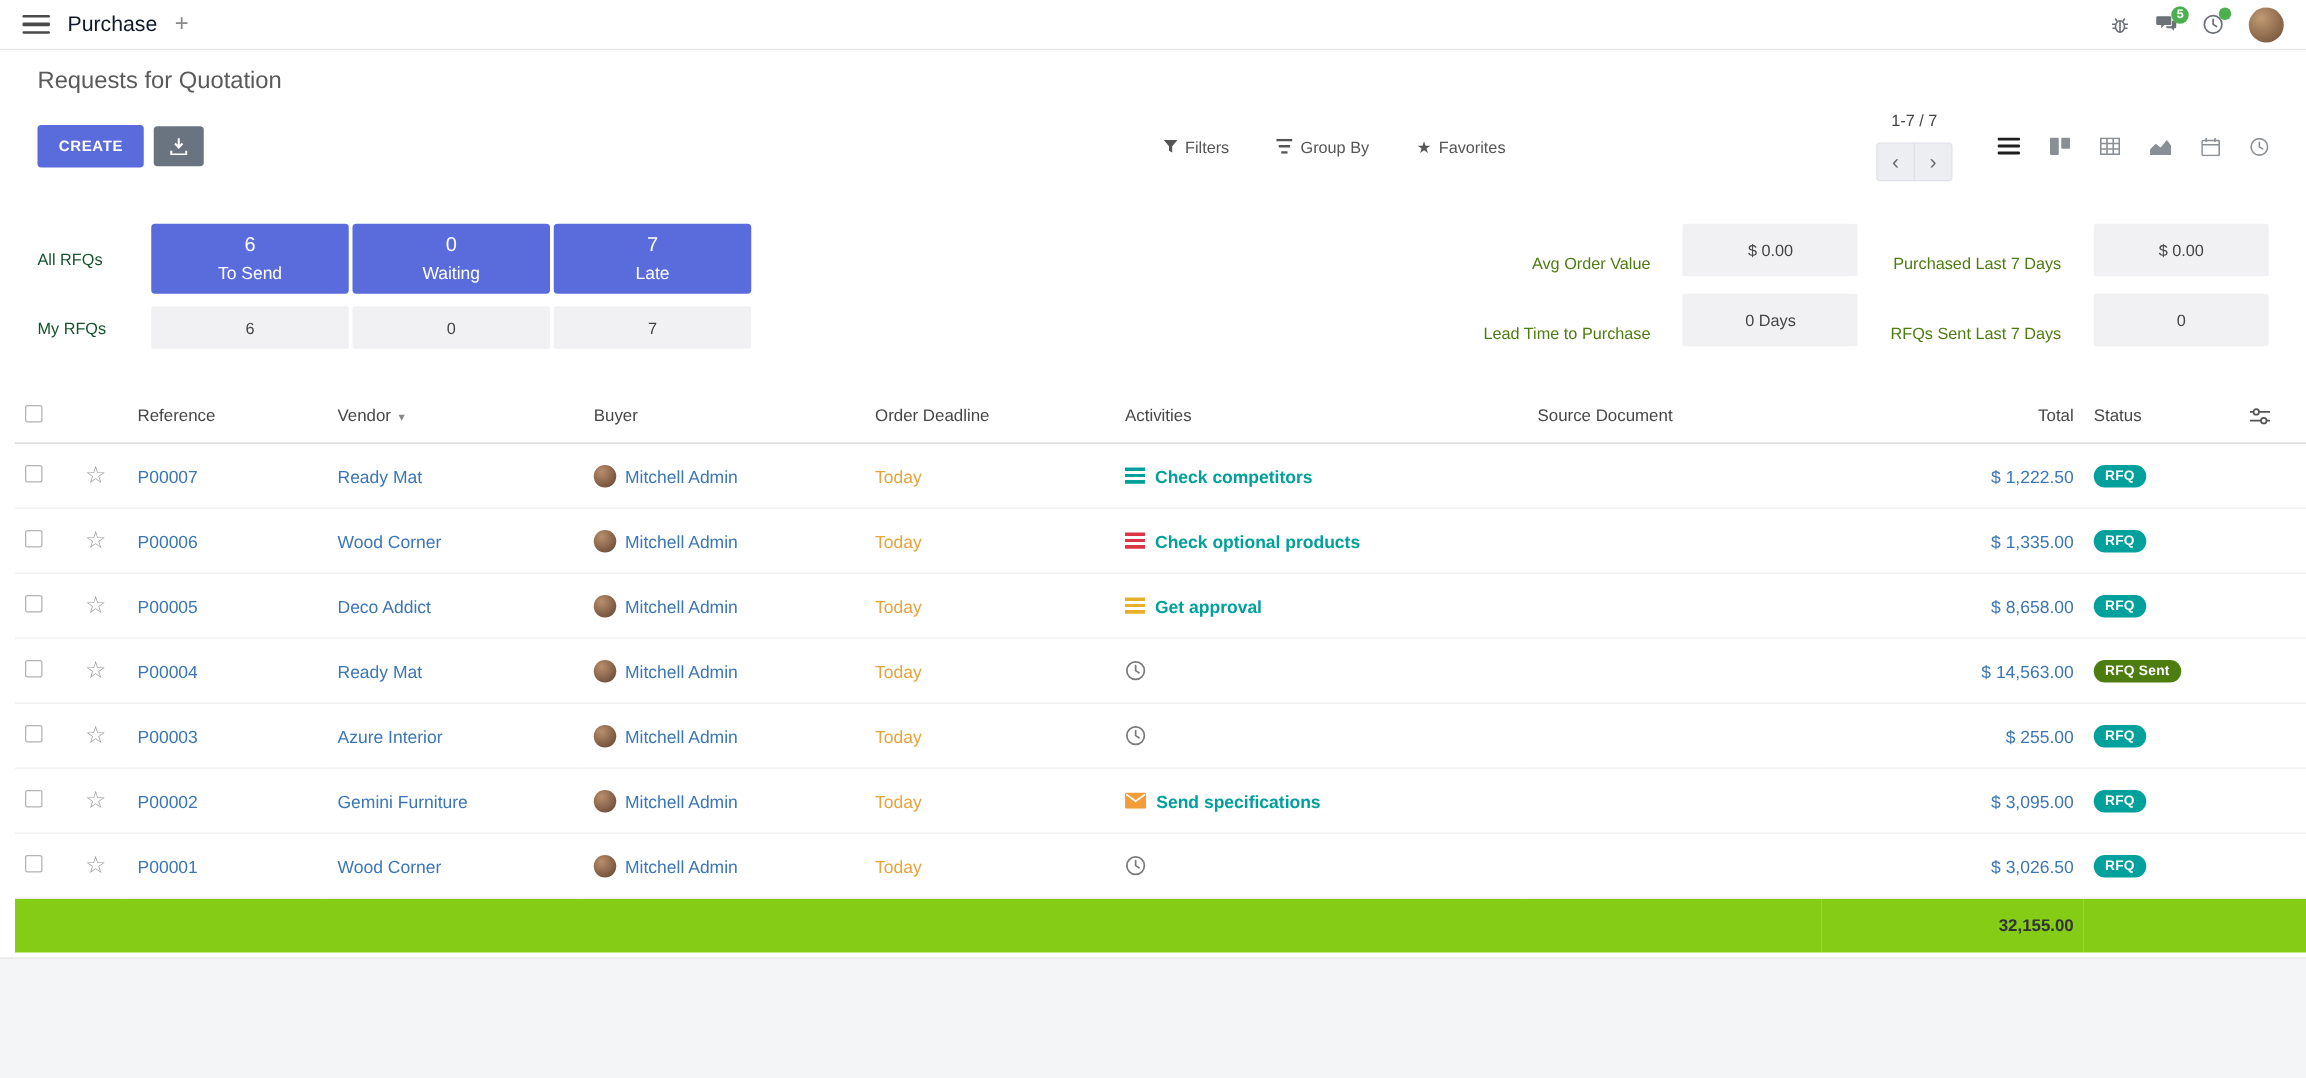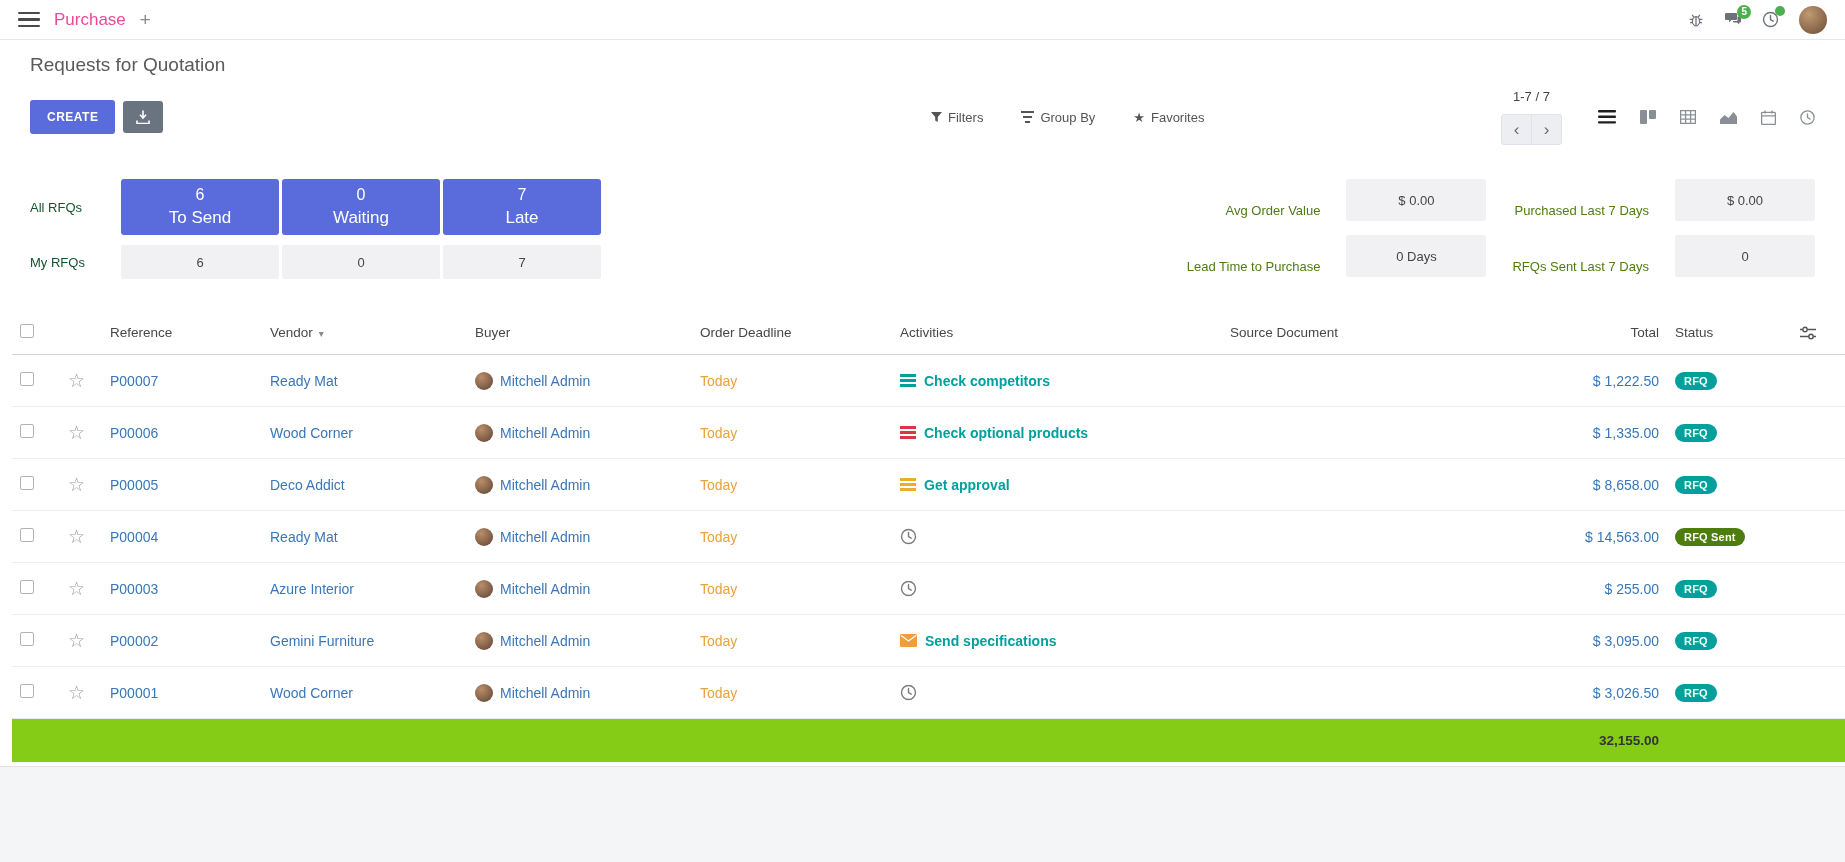--- a/index.html
+++ b/index.html
@@ -13,21 +13,21 @@
     --primary:#5a6bdc; --teal:#00a09d; --link:#3a76b8; --orange:#e9a23c;
     --green:#28a745; --badge:#4caf50;
   }
   svg { display:block; }
 
   
   .navbar{ height:40px; background:#fff; border-bottom:1px solid #e6e6e6;
            display:flex; align-items:center; padding:0 18px; }
   .menu-btn{ width:22px; cursor:pointer; }
   .menu-btn div{ height:2.5px; background:#4a4a4a; margin:4px 0; border-radius:1px; }
-  .app-name{ font-size:17px; color:#ec4899; margin:0 14px 0 14px; cursor:pointer; }
+  .app-name{ font-size:17px; color:#0f172a; margin:0 14px 0 14px; cursor:pointer; }
   .plus-btn{ font-size:19px; color:#8a8a8a; cursor:pointer; line-height:1; }
   .nav-right{ margin-left:auto; display:flex; align-items:center; gap:20px; }
   .nav-ico{ position:relative; color:#6d7278; cursor:pointer; }
   .nav-badge{ position:absolute; top:-7px; right:-9px; background:var(--badge); color:#fff;
               font-size:10px; line-height:1; padding:2px 4px; border-radius:8px; min-width:7px;
               text-align:center; font-weight:bold; }
   .nav-dot{ position:absolute; top:-5px; right:-6px; background:var(--badge); width:10px;
             height:10px; border-radius:50%; }
   .avatar{ width:28px; height:28px; border-radius:50%;
            background:radial-gradient(circle at 35% 30%, #c09a74, #6d4a33); cursor:pointer; }
@@ -67,21 +67,21 @@
 
   
   .dashboard{ display:flex; align-items:flex-start; padding:22px 30px 28px; }
   .dash-left{ display:grid; grid-template-columns:88px repeat(3,158px);
               column-gap:3px; row-gap:10px; align-items:center; }
   .dash-row-label{ font-size:13px; color:#14532d; padding-right:10px; }
   .kpi-blue{ background:var(--primary); color:#fff; border-radius:3px; height:56px;
              display:flex; flex-direction:column; align-items:center; justify-content:center;
              cursor:pointer; }
   .kpi-blue .num{ font-size:16px; }
-  .kpi-blue .lbl{ font-size:17px; margin-top:4px; }
+  .kpi-blue .lbl{ font-size:14px; margin-top:4px; }
   .kpi-gray{ background:#f1f1f4; border-radius:2px; height:34px; display:flex;
              align-items:center; justify-content:center; font-size:13px; color:#444;
              cursor:pointer; }
   .dash-right{ margin-left:auto; display:grid; grid-template-columns:auto 140px auto 140px;
                column-gap:26px; row-gap:14px; align-items:center; }
   .metric-label{ font-size:13px; color:#4d7c0f; text-align:right;margin-top:20px; }
   .metric-value{ background:#f1f1f4; height:42px; display:flex; align-items:center;
                  justify-content:center; font-size:13px; color:#444; border-radius:2px; }
 
   

